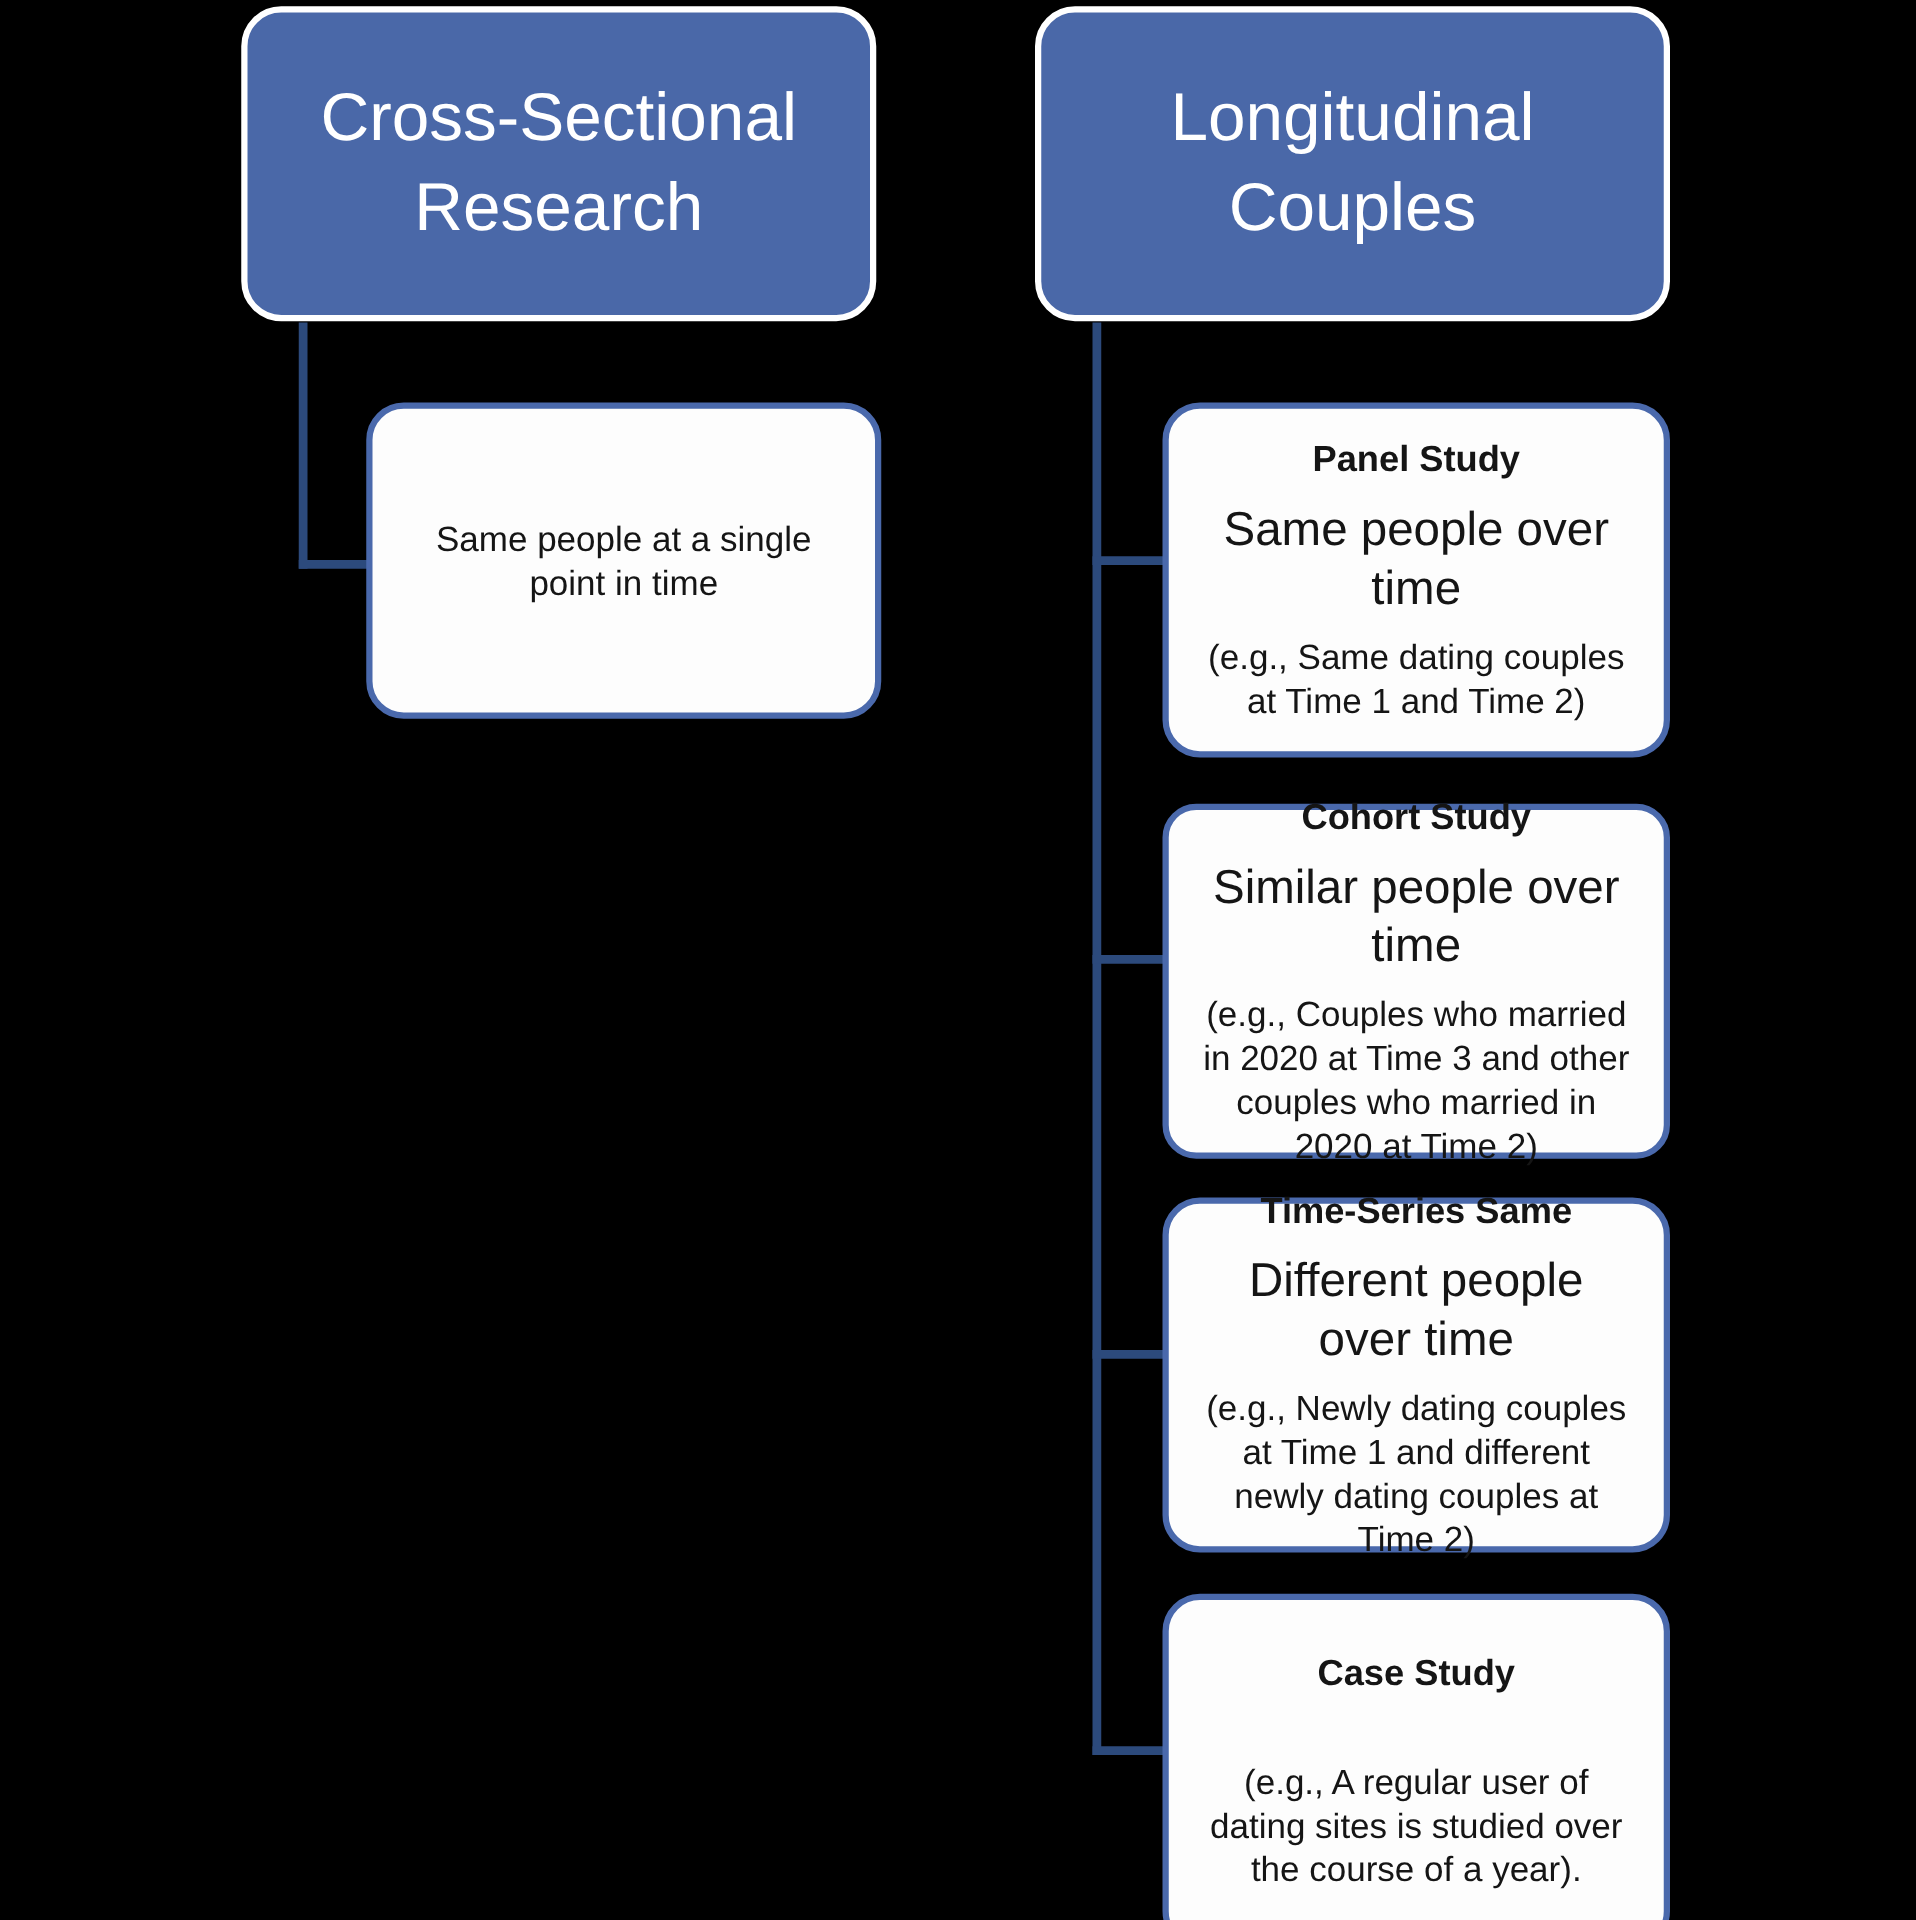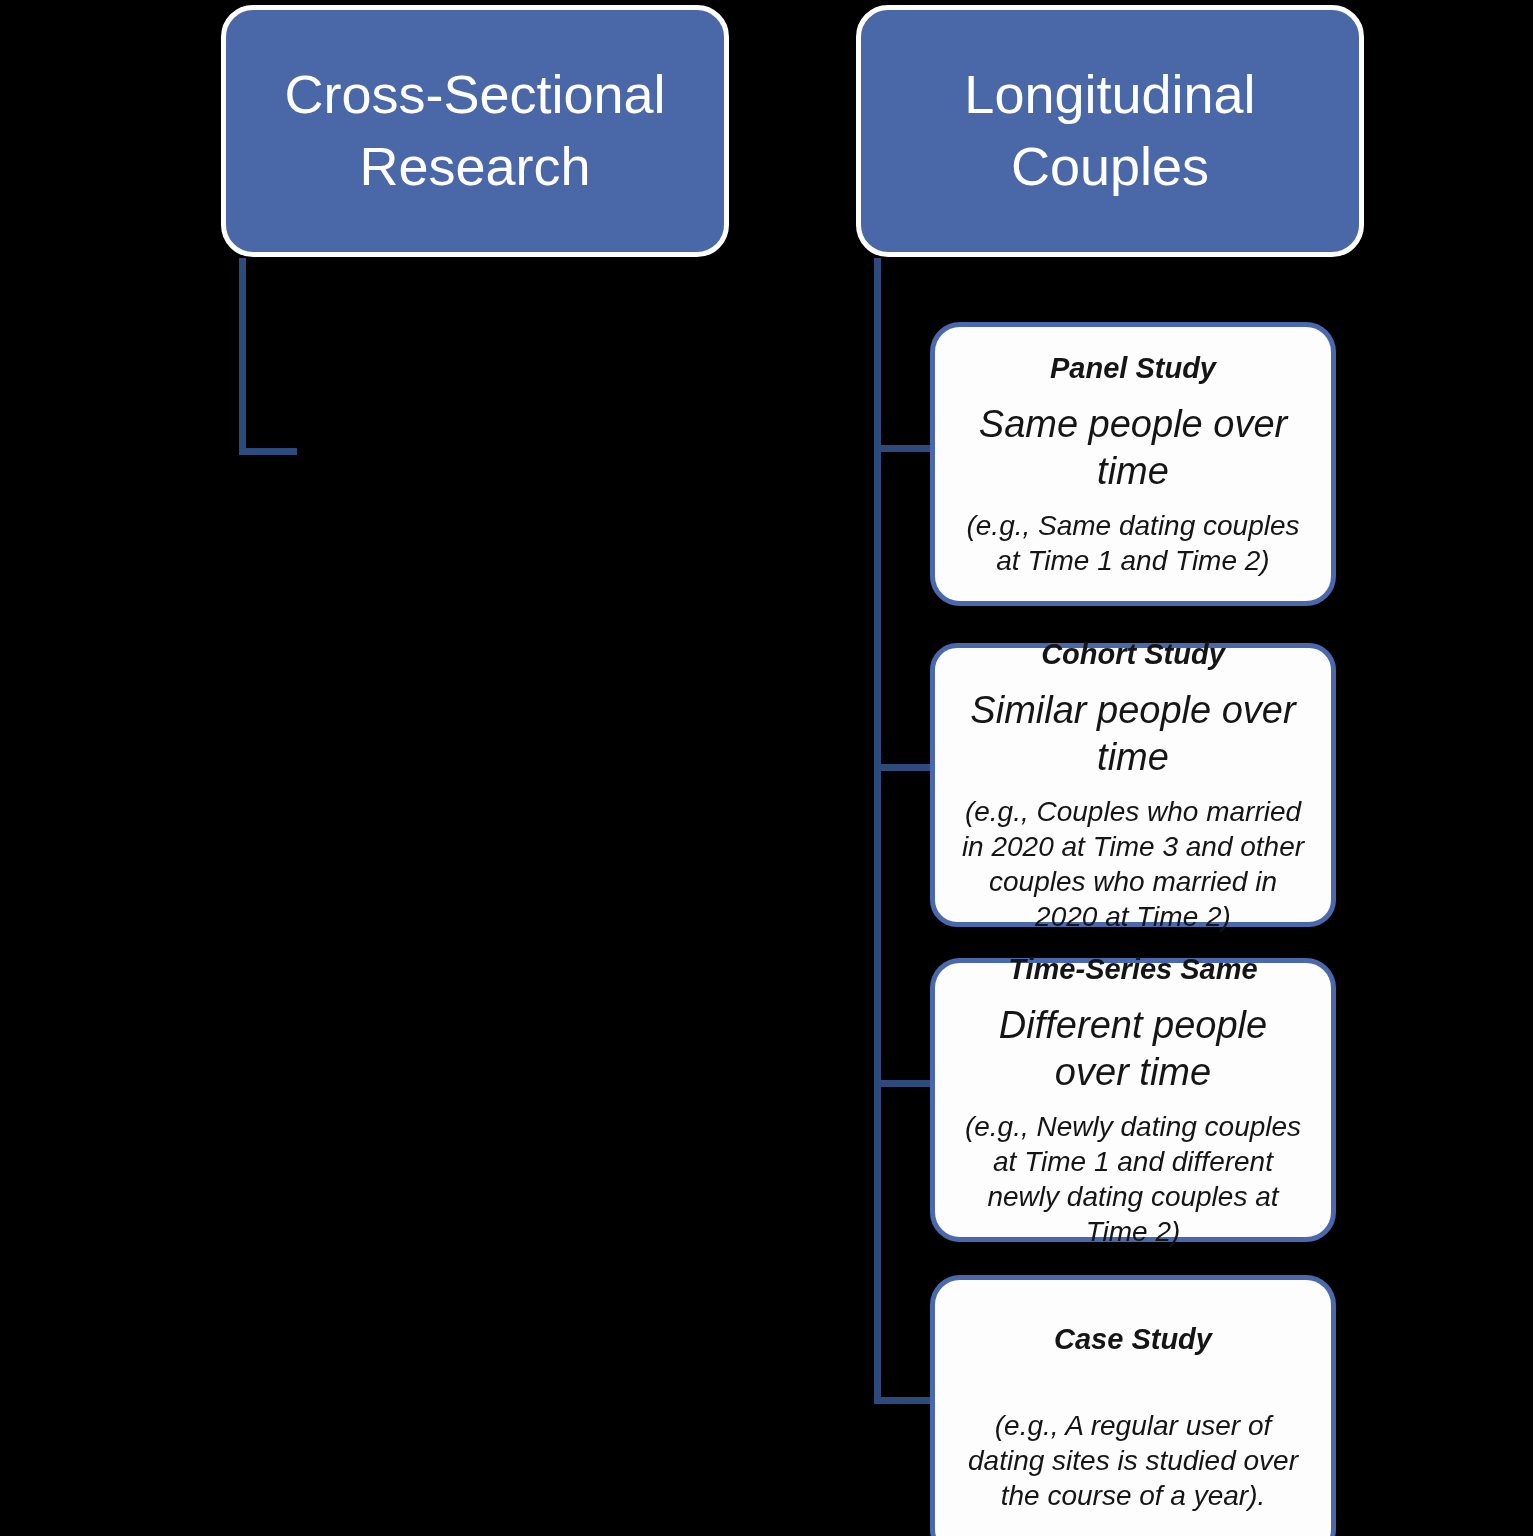--- a/index.html
+++ b/index.html
@@ -26,21 +26,20 @@
     border-radius: 32px;
     box-sizing: border-box;
     display: flex;
     align-items: center;
     justify-content: center;
     text-align: center;
     color: #ffffff;
     font-size: 54px;
     line-height: 1.33;
     padding: 0 20px;
-    margin-left: 28px;
   }
   #header-cross { left: 193px; top: 5px; }
   #header-long  { left: 828px; top: 5px; }
 
   
   .child-box {
     position: absolute;
     background: #fdfdfd;
     border: 5px solid #4a69ac;
     border-radius: 30px;
@@ -53,21 +52,21 @@
     color: #151515;
     padding: 14px 26px;
   }
   #box-cross-child {
     left: 293px; top: 322px;
     width: 412px; height: 253px;
     font-size: 27px; line-height: 1.3;
   }
   .right-child {
     left: 930px;
-    width: 406px; height: 284px; font-style: italic;
+    width: 406px; height: 284px;
   }
   #box-panel  { top: 322px; }
   #box-cohort { top: 643px; border-radius: 27px; }
   #box-timeseries { top: 958px; }
   #box-case   { top: 1275px; gap: 36px; }
 
   .box-title {
     font-weight: bold;
     font-size: 29px;
     line-height: 1.25;
@@ -111,20 +110,23 @@
   <div class="connector" id="conn-right-h4"></div>
 
   <div class="header-box" id="header-cross">
     <span>Cross-Sectional Research</span>
   </div>
 
   <div class="header-box" id="header-long">
     <span>Longitudinal Couples</span>
   </div>
 
+  <div class="child-box" id="box-cross-child">
+    <p class="box-example">Same people at a single point in time</p>
+  </div>
 
   <div class="child-box right-child" id="box-panel">
     <p class="box-title">Panel Study</p>
     <p class="box-desc">Same people over time</p>
     <p class="box-example">(e.g., Same dating couples at Time 1 and Time 2)</p>
   </div>
 
   <div class="child-box right-child" id="box-cohort">
     <p class="box-title">Cohort Study</p>
     <p class="box-desc">Similar people over time</p>

